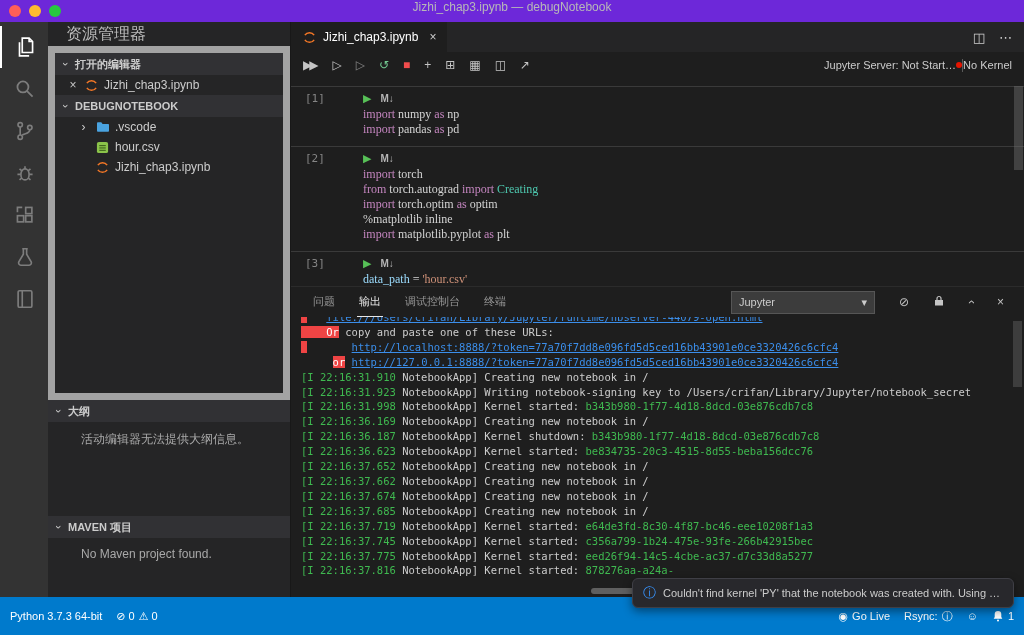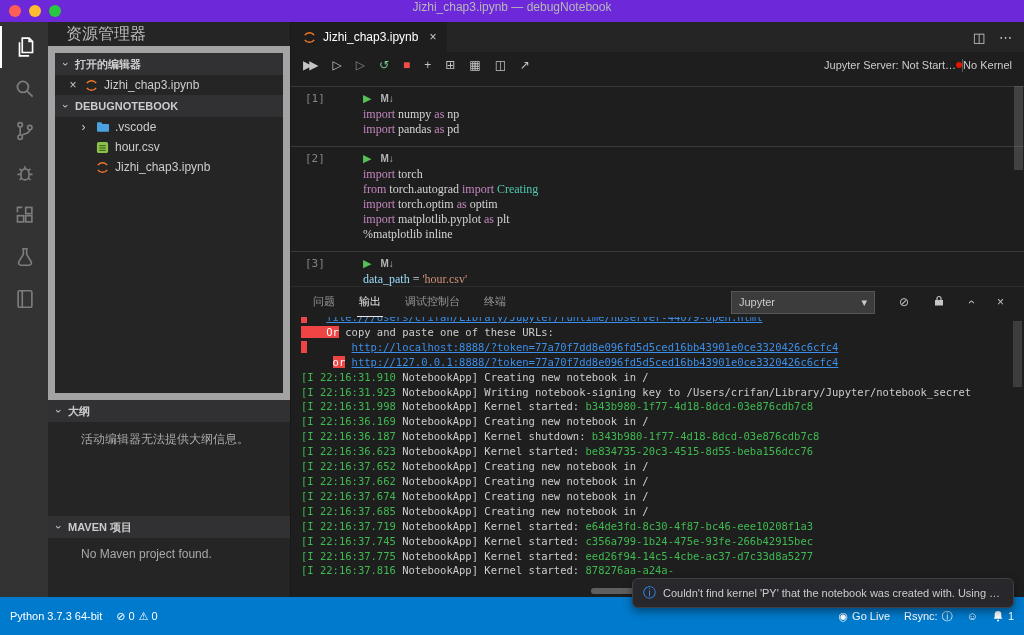--- a/index.html
+++ b/index.html
@@ -311,25 +311,25 @@
               <div class="cellrow">
                 <span class="gutter"></span>
                 <span class="codeline"><span class="tk-k">from</span><span class="tk-p"> torch.autograd </span><span class="tk-k">import</span><span class="tk-t"> Creating</span></span>
               </div>
               <div class="cellrow">
                 <span class="gutter"></span>
                 <span class="codeline"><span class="tk-k">import</span><span class="tk-p"> torch.optim </span><span class="tk-k">as</span><span class="tk-p"> optim</span></span>
               </div>
               <div class="cellrow">
                 <span class="gutter"></span>
+                <span class="codeline"><span class="tk-m">%matplotlib</span><span class="tk-p"> inline</span></span>
+              </div>
+              <div class="cellrow">
+                <span class="gutter"></span>
                 <span class="codeline"><span class="tk-k">import</span><span class="tk-p"> matplotlib.pyplot </span><span class="tk-k">as</span><span class="tk-p"> plt</span></span>
-              </div>
-              <div class="cellrow">
-                <span class="gutter"></span>
-                <span class="codeline"><span class="tk-m">%matplotlib</span><span class="tk-p"> inline</span></span>
               </div>
             </div>
             <div class="cell">
               <div class="cellrow cellbar">
                 <span class="gutter">[3]</span>
                 <span class="runbtn">▶</span>
                 <span class="mdbtn">M↓</span>
               </div>
               <div class="cellrow">
                 <span class="gutter"></span>

